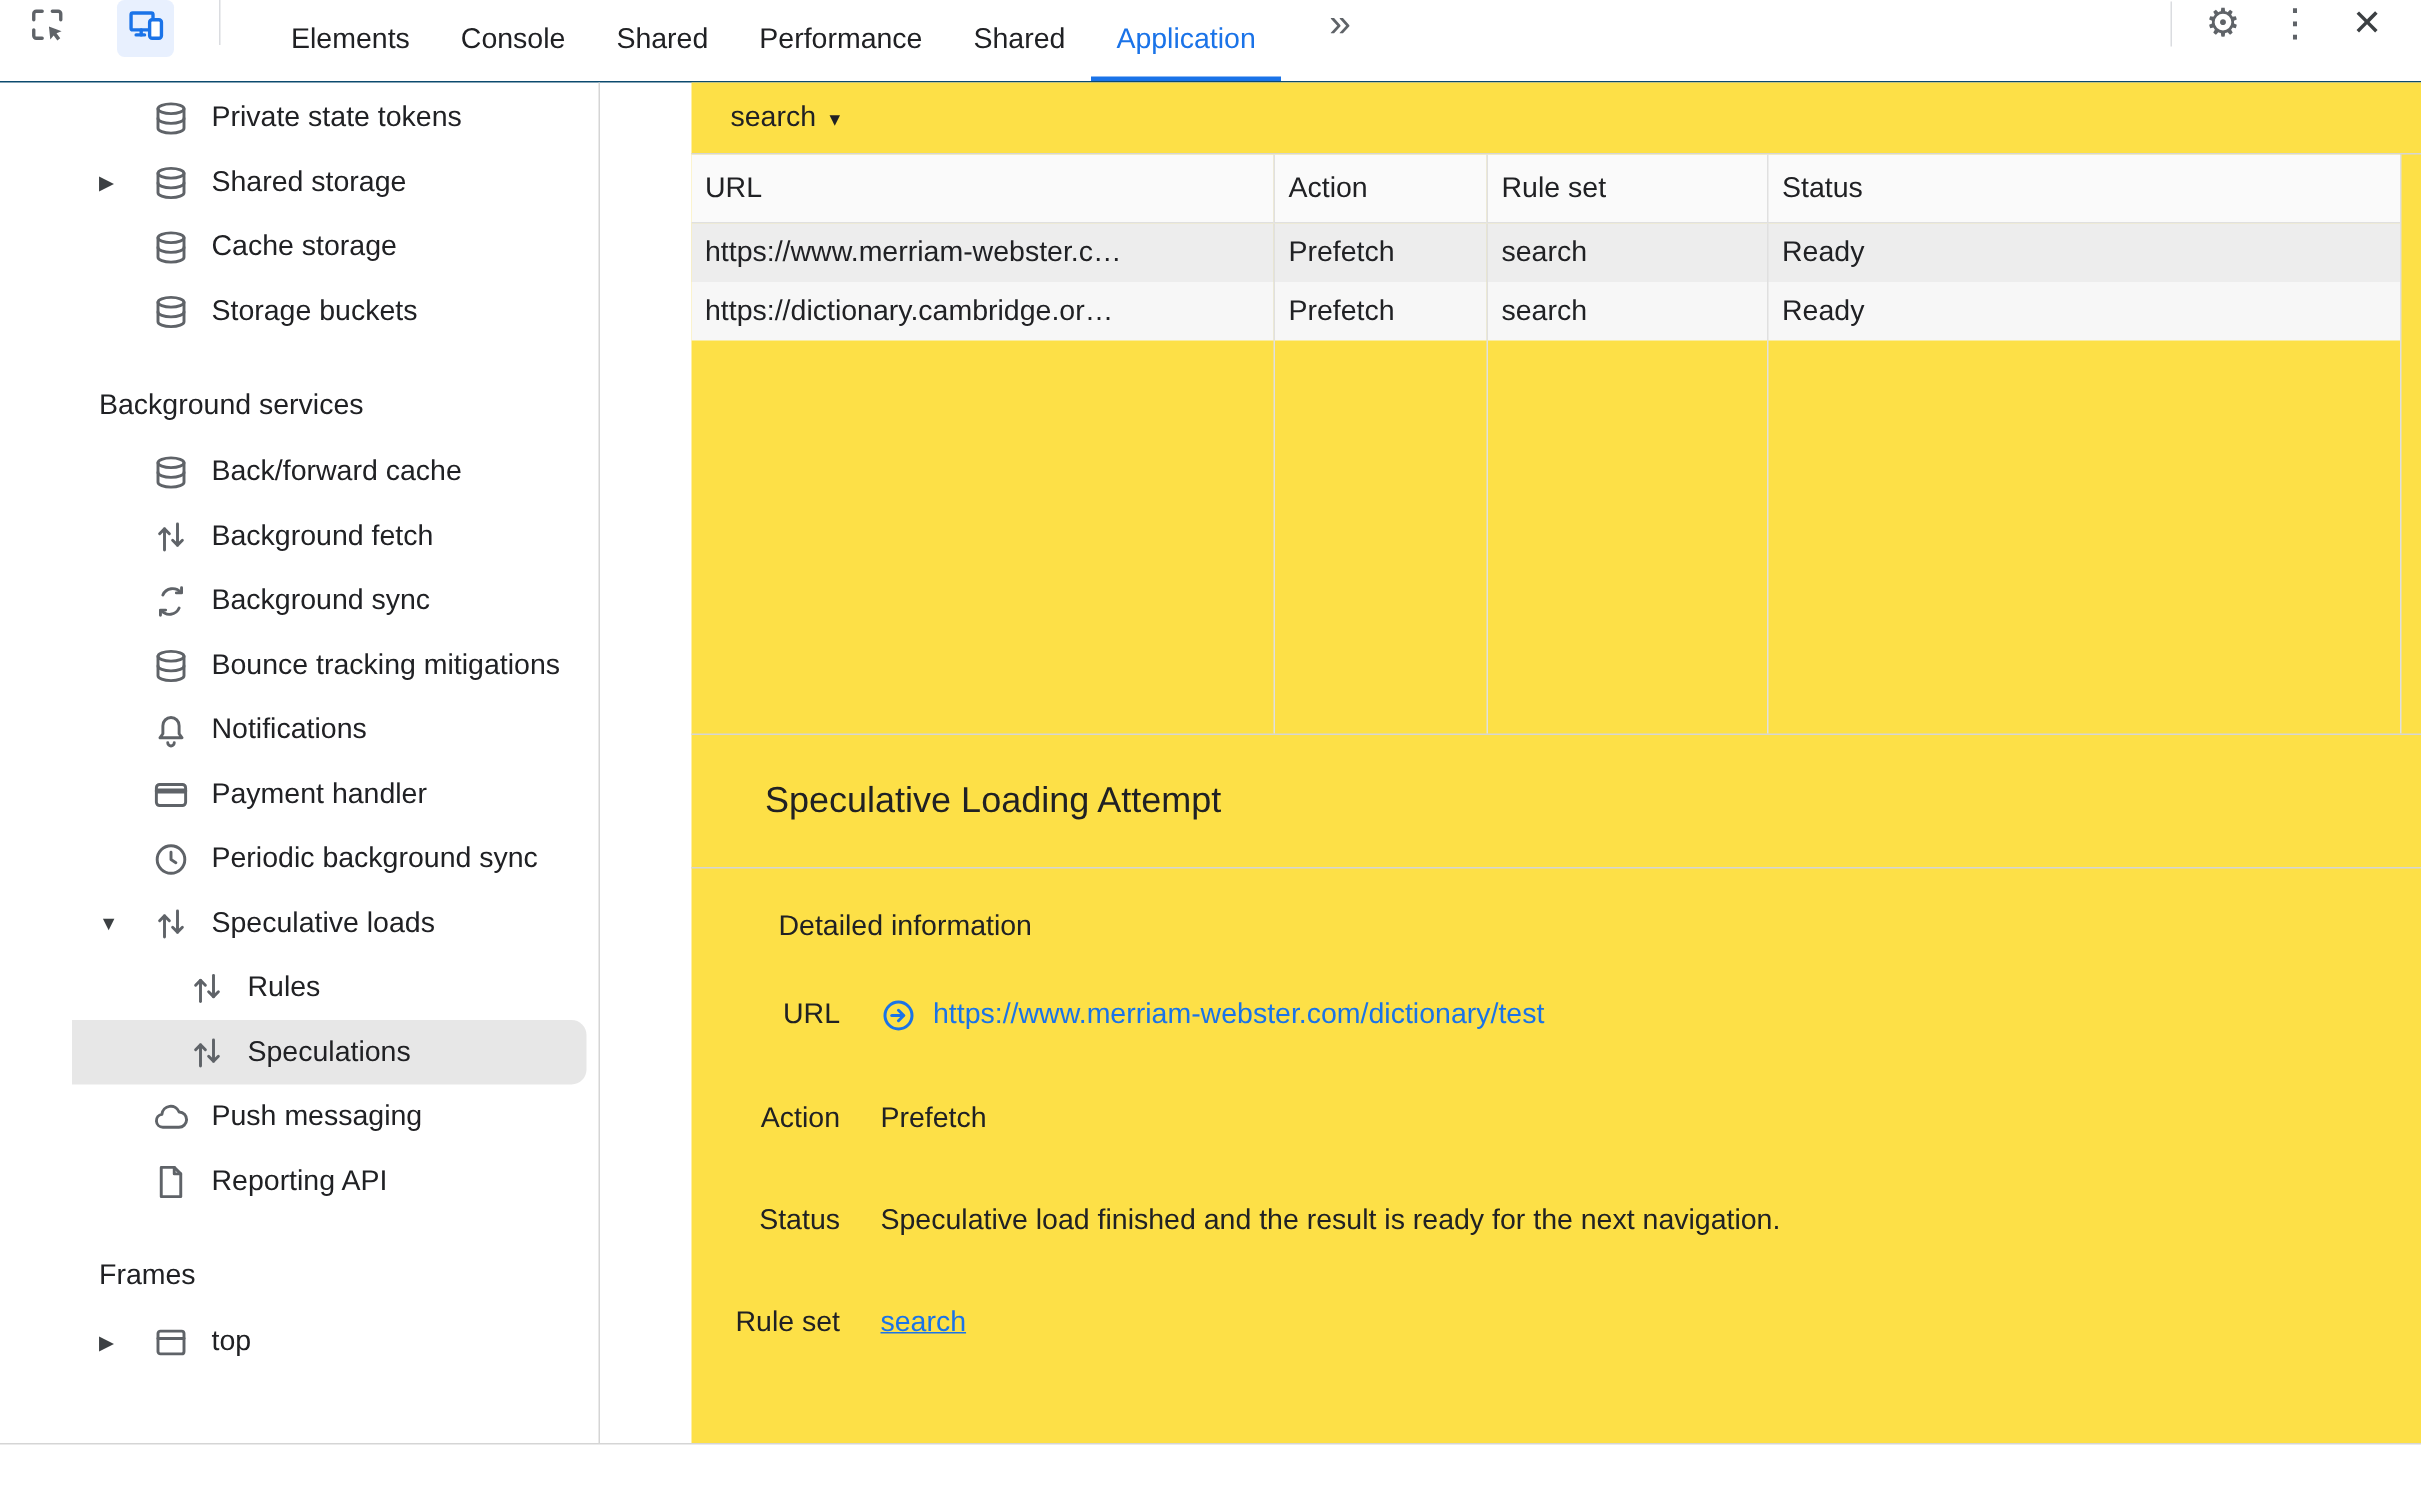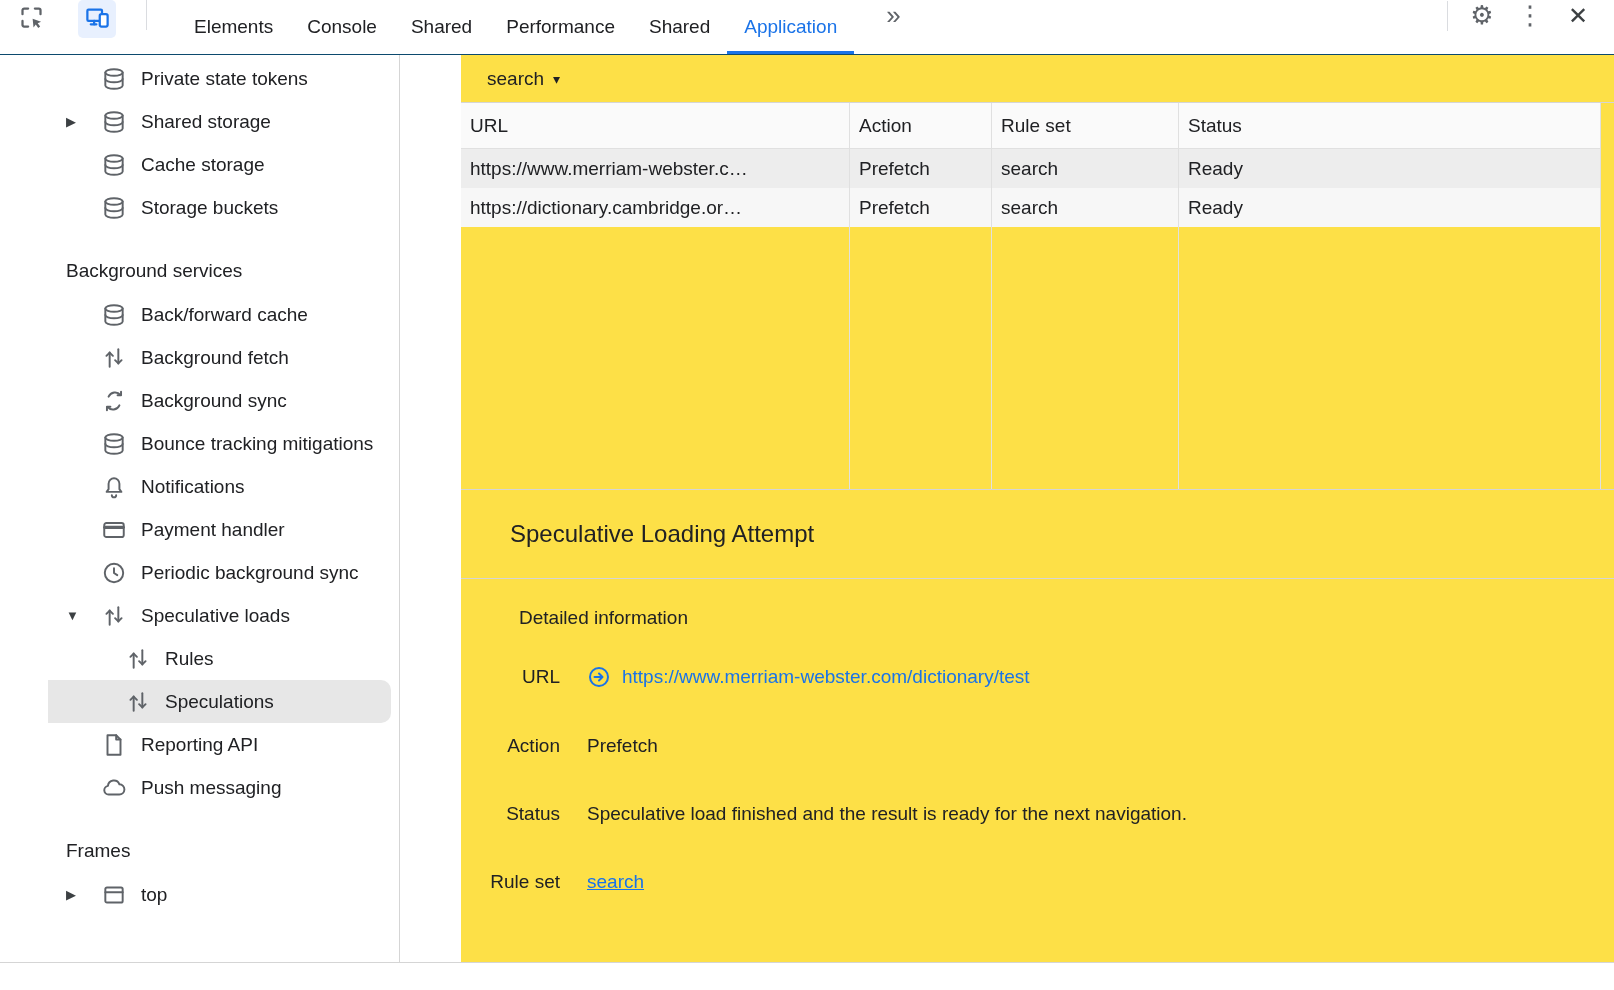--- a/index.html
+++ b/index.html
@@ -289,35 +289,35 @@
           <path d="M13 14l3 3 3-3"></path>
         </svg>
       </span>
     <span class="lbl">Speculations</span>
   </div>
 
   <div class="s-row">
     <span class="twisty"></span>
     <span class="icon">
         <svg viewBox="0 0 24 24">
+          <path d="M7 18a4 4 0 0 1-.6-7.95A5.5 5.5 0 0 1 17 8.6 4.2 4.2 0 0 1 16.8 18H7z"></path>
+        </svg>
+      </span>
+    <span class="lbl">Push messaging</span>
+  </div>
+
+  <div class="s-row">
+    <span class="twisty"></span>
+    <span class="icon">
+        <svg viewBox="0 0 24 24">
           <path d="M6 3h8l4 4v14H6z"></path>
           <path d="M14 3v4h4"></path>
         </svg>
       </span>
     <span class="lbl">Reporting API</span>
-  </div>
-
-  <div class="s-row">
-    <span class="twisty"></span>
-    <span class="icon">
-        <svg viewBox="0 0 24 24">
-          <path d="M7 18a4 4 0 0 1-.6-7.95A5.5 5.5 0 0 1 17 8.6 4.2 4.2 0 0 1 16.8 18H7z"></path>
-        </svg>
-      </span>
-    <span class="lbl">Push messaging</span>
   </div>
 
   <div class="s-header">Frames</div>
 
   <div class="s-row">
     <span class="twisty">▶</span>
     <span class="icon">
         <svg viewBox="0 0 24 24">
           <rect x="4" y="5" width="16" height="14" rx="1.5"></rect>
           <path d="M4 9.5h16"></path>

